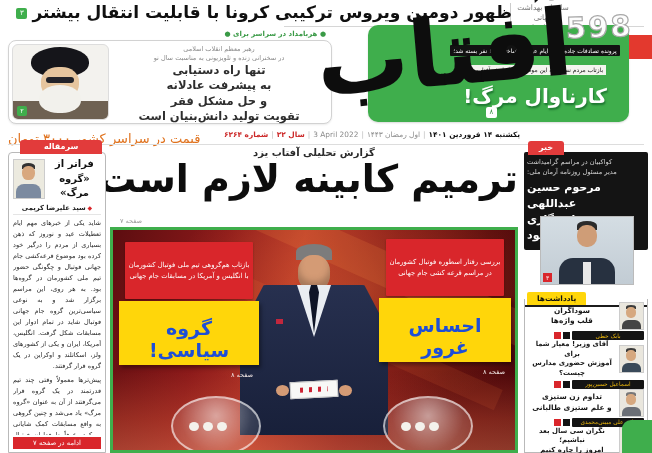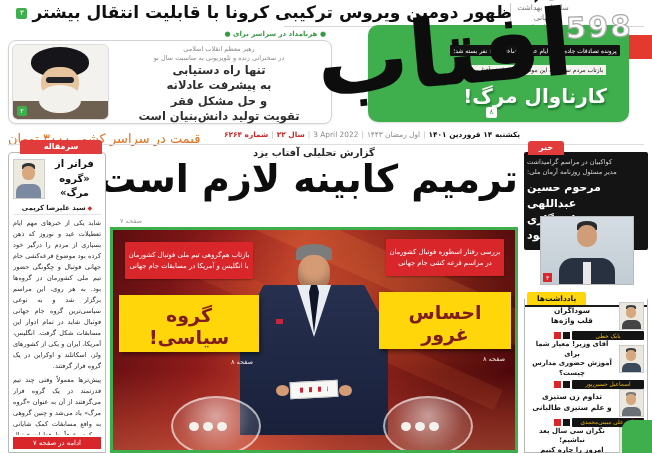--- a/index.html
+++ b/index.html
@@ -98,24 +98,24 @@
   .bowl-glass{position:absolute;left:0;top:0;width:86px;height:56px;border-radius:50%;
               background:radial-gradient(circle at 50% 32%, rgba(255,255,255,.55), rgba(255,255,255,.14) 62%, rgba(255,255,255,.05));
               border:2px solid rgba(255,255,255,.6);}
   .bowl-balls{position:absolute;left:18px;top:26px;display:flex;gap:4px;}
   .bowl-balls span{width:10px;height:9px;background:#f4f2ec;border-radius:50%;display:block;}
   .bowl-base{position:absolute;left:22px;bottom:-6px;width:44px;height:16px;background:#35070a;border-radius:4px;}
   .b-left{left:58px;} .b-right{right:44px;}
   .ph-promo{position:absolute;text-align:center;direction:rtl;z-index:3;}
   .ph-left{left:6px;top:12px;width:140px;}
   .ph-right{right:4px;top:9px;width:132px;}
-  .ph-k{background:#d9262b;color:#fff;font-size:6.8px;line-height:1.55;padding:8px 4px;
+  .ph-k{background:#d9262b;color:#fff;font-size:6.8px;line-height:1.55;padding:18px 4px;
         display:inline-block;border-radius:1px;box-shadow:0 1px 2px rgba(0,0,0,.3);}
-  .ph-h{background:#ffd60a;color:#7f1d1d;font-weight:bold;font-size:19px;padding:9px 9px 4px;
-        display:inline-block;margin-top:16px;box-shadow:2px 3px 4px rgba(0,0,0,.4);}
+  .ph-h{background:#ffd60a;color:#1d4ed8;font-weight:bold;font-size:19px;padding:16px 9px 4px;
+        display:inline-block;margin-top:2px;box-shadow:2px 3px 4px rgba(0,0,0,.4);}
   .ph-p{color:#f3e9e7;font-size:6.5px;margin-top:6px;text-align:right;padding-right:6px;}
 
   
   .ed-tab{position:absolute;left:20px;top:140px;background:#e23b3b;color:#fff;font-size:8px;font-weight:bold;
           padding:2px 24px 3px;border-radius:3px 3px 0 0;z-index:2;}
   .ed-box{position:absolute;left:8px;top:152px;width:98px;height:301px;border:1px solid #b9b9b9;
           border-radius:4px 4px 0 0;background:#fff;padding:4px 4px 3px;box-sizing:border-box;
           display:flex;flex-direction:column;}
   .ed-head{display:flex;direction:rtl;gap:3px;align-items:center;}
   .ed-title{flex:1;font-size:10px;font-weight:bold;text-align:center;line-height:1.45;color:#111;}

